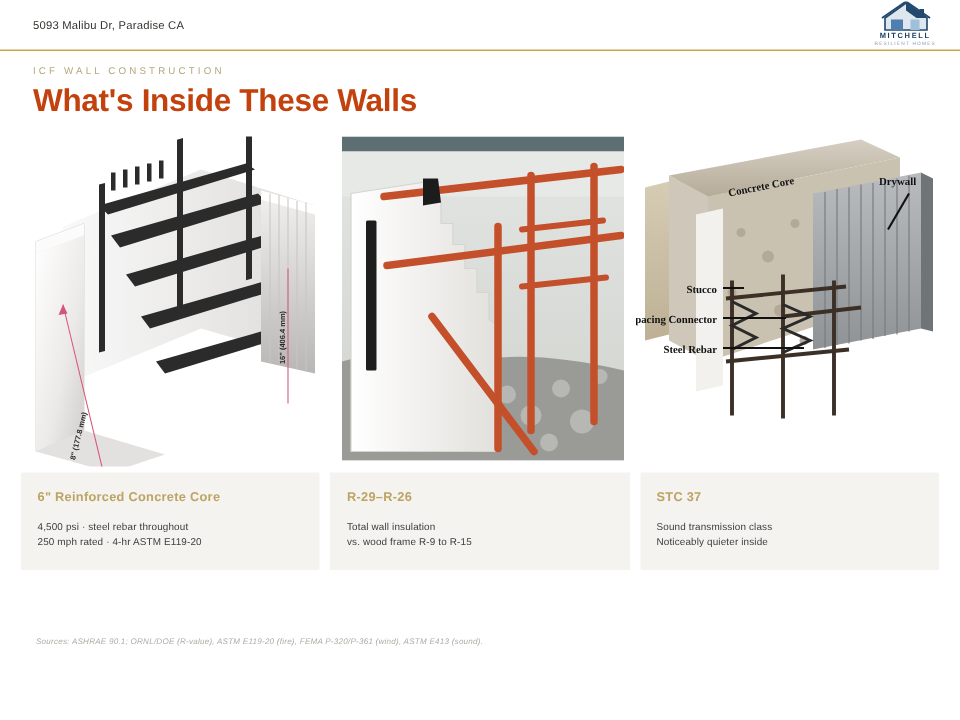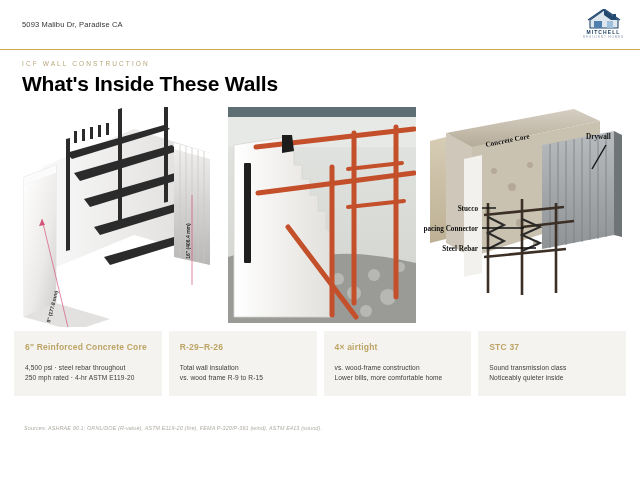--- a/index.html
+++ b/index.html
@@ -11,21 +11,21 @@
     width: 640px;
     height: 480px;
     overflow: hidden;
     font-family: "Liberation Sans", sans-serif;
     color: #2d2d2d;
     position: relative;
   }
 
   
   .page-header {
-    height: 50px;
+    height: 34px;
     display: flex;
     align-items: center;
     justify-content: space-between;
     padding: 0 16px 0 22px;
     box-sizing: border-box;
     border-bottom: 1.5px solid #c9a84c;
     background: #ffffff;
   }
   .address {
     font-size: 7.5px;
@@ -63,21 +63,21 @@
     font-size: 6.5px;
     letter-spacing: 2.1px;
     color: #b6a77c;
     text-transform: uppercase;
     margin-bottom: 6px;
   }
   .headline {
     font-size: 21px;
     font-weight: bold;
     letter-spacing: -0.2px;
-    color: #000000;
+    color: #c2410c;
     margin: 0;
     line-height: 1.05;
   }
 
   
   .figures {
     display: flex;
     align-items: flex-start;
     gap: 8px;
     padding: 6px 14px 0 14px;
@@ -390,25 +390,20 @@
     <div class="card-line">4,500 psi · steel rebar throughout</div>
     <div class="card-line">250 mph rated · 4-hr ASTM E119-20</div>
   </div>
 
   <div class="card">
     <div class="card-title">R-29–R-26</div>
     <div class="card-line">Total wall insulation</div>
     <div class="card-line">vs. wood frame R-9 to R-15</div>
   </div>
 
-  <div class="card">
-    <div class="card-title">4× airtight</div>
-    <div class="card-line">vs. wood-frame construction</div>
-    <div class="card-line">Lower bills, more comfortable home</div>
-  </div>
 
   <div class="card">
     <div class="card-title">STC 37</div>
     <div class="card-line">Sound transmission class</div>
     <div class="card-line">Noticeably quieter inside</div>
   </div>
 </div>
 
 <div class="sources">Sources: ASHRAE 90.1; ORNL/DOE (R-value), ASTM E119-20 (fire), FEMA P-320/P-361 (wind), ASTM E413 (sound).</div>
 

